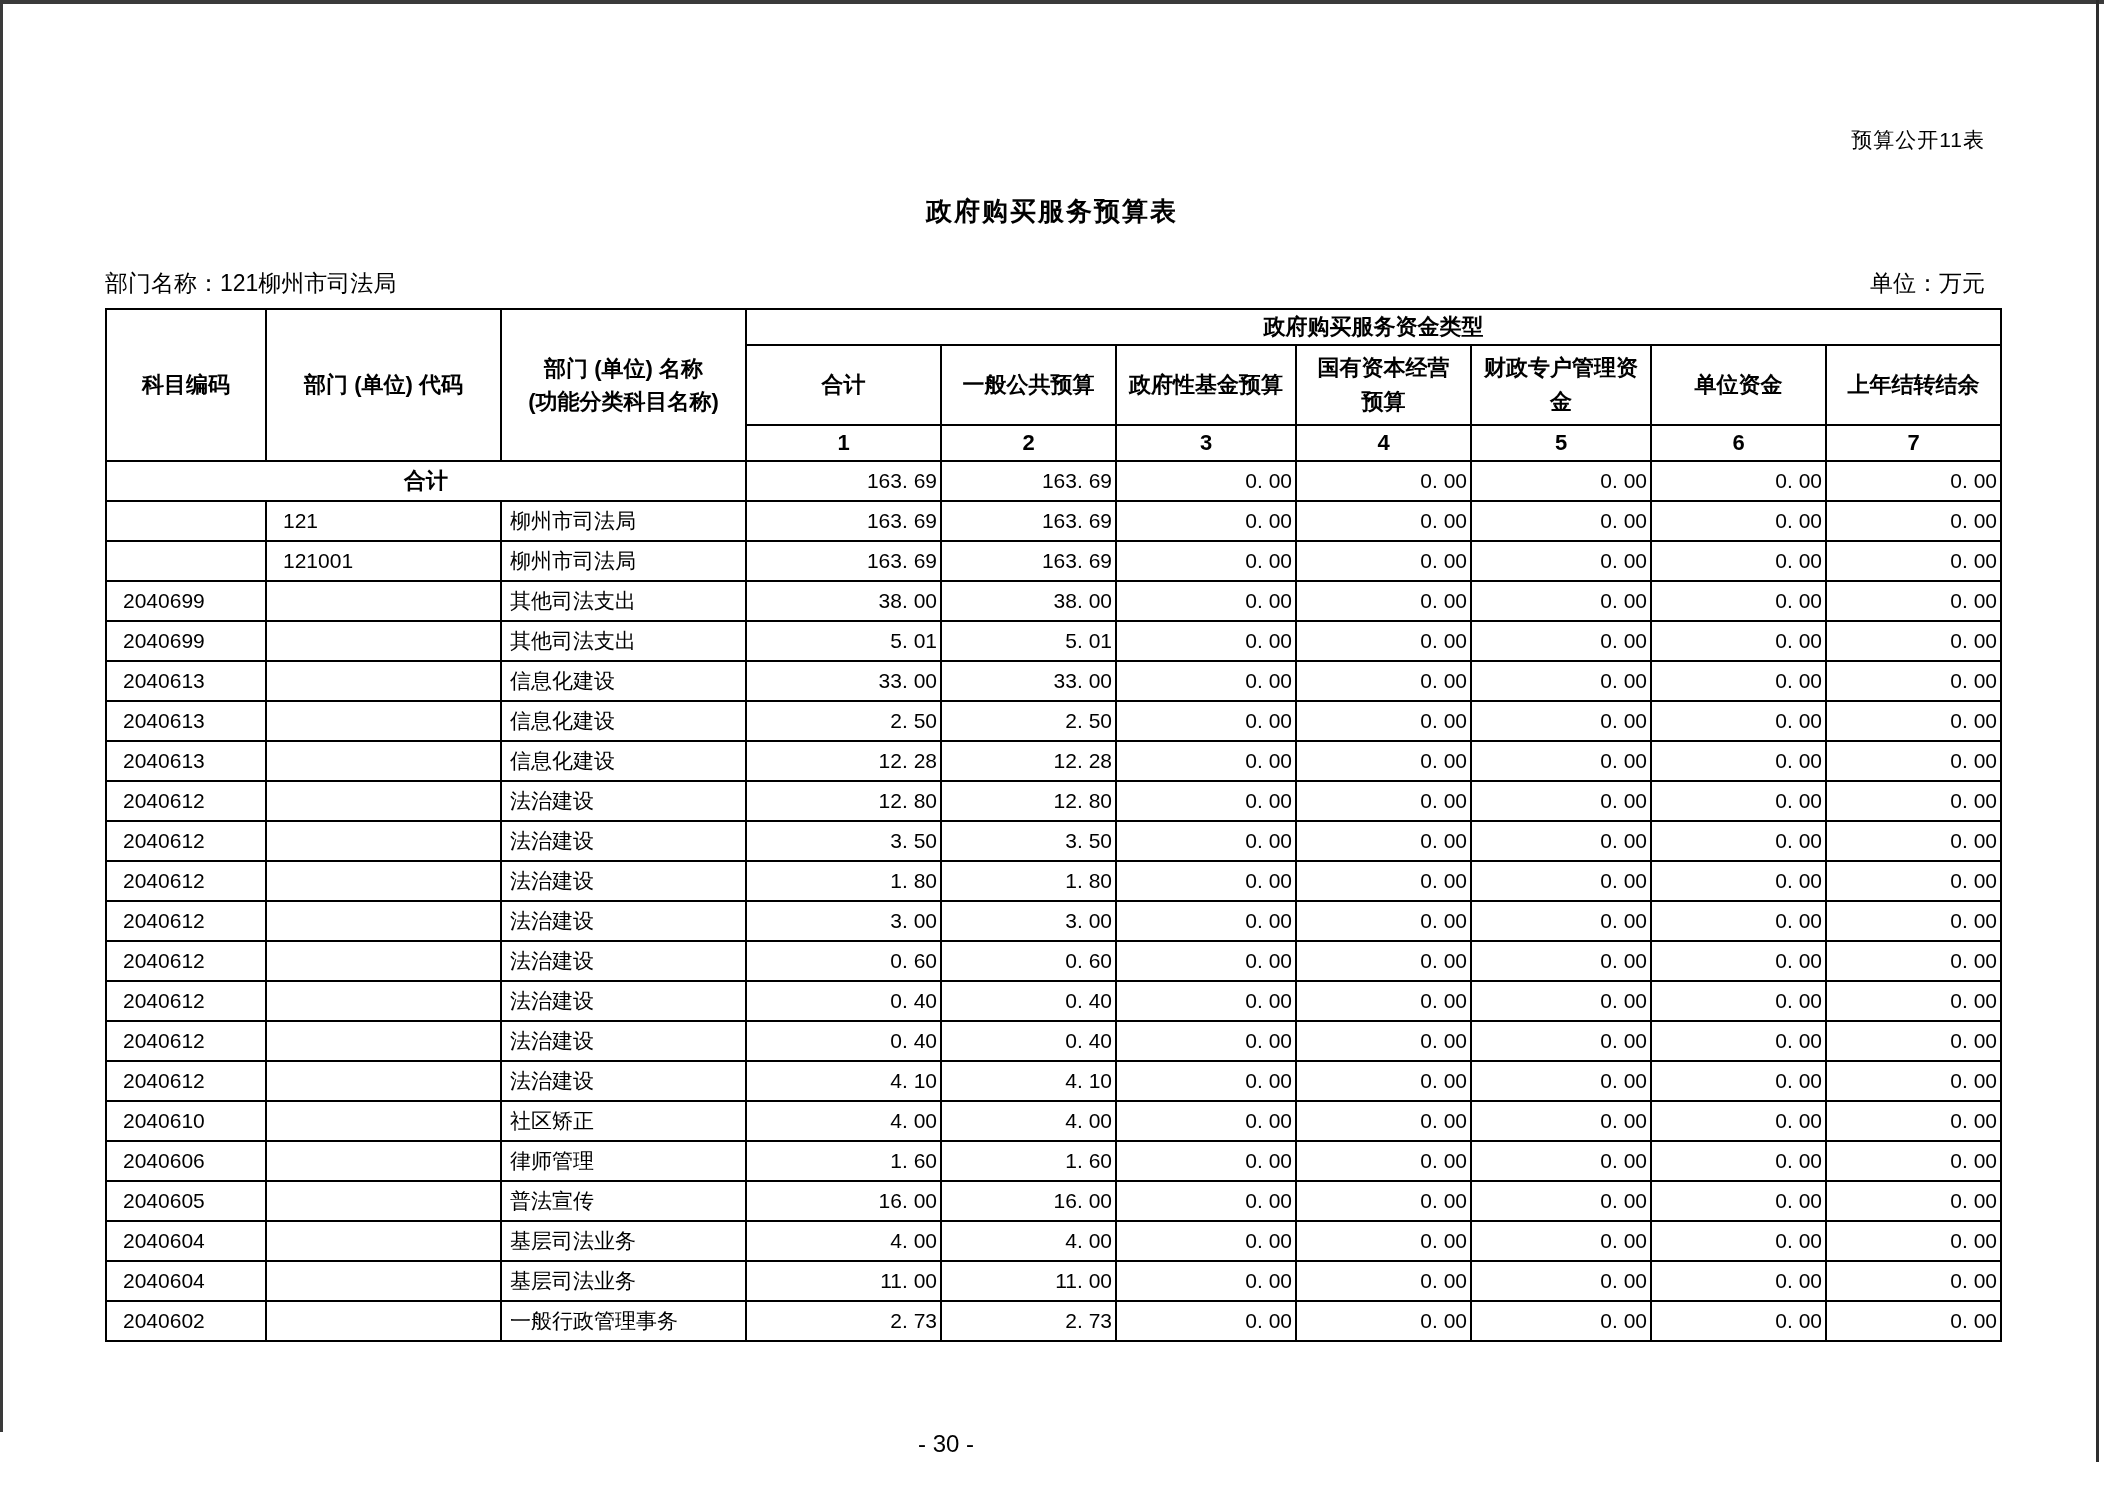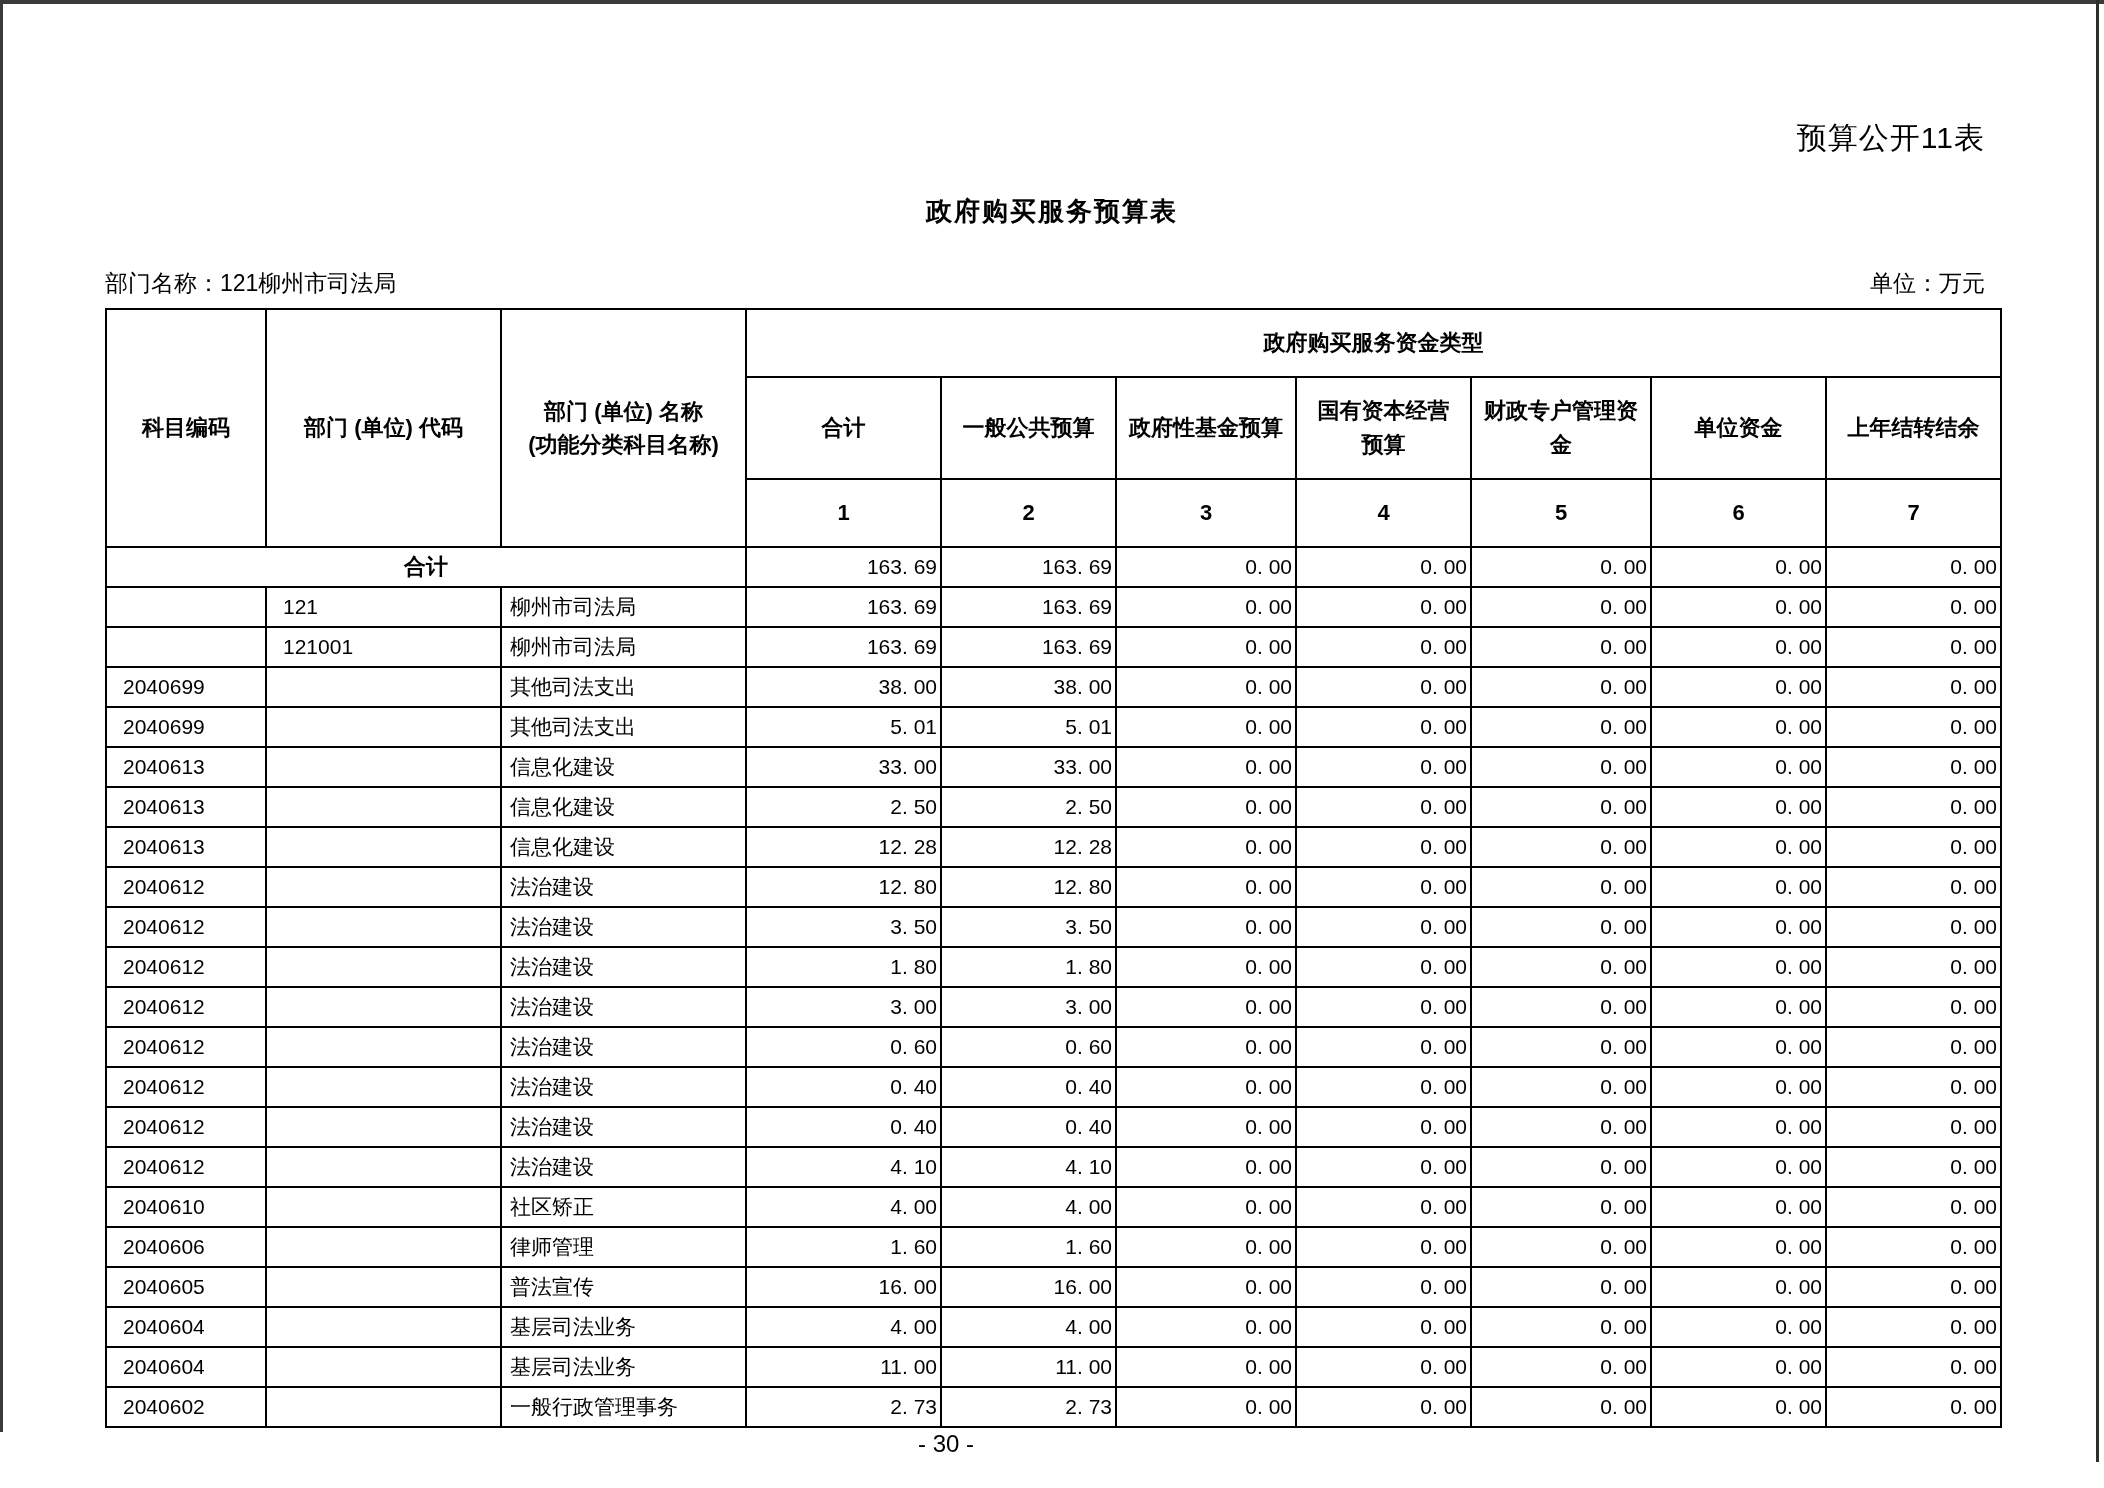--- a/index.html
+++ b/index.html
@@ -9,40 +9,40 @@
     background:#ffffff; color:#000;
     font-family:"Liberation Sans", sans-serif;
     position:relative; overflow:hidden;
   }
   
   .scan-top   { position:absolute; top:0; left:0; width:2104px; height:4px; background:#3a3a3a; }
   .scan-left  { position:absolute; top:0; left:0; width:3px; height:1432px; background:#3a3a3a; }
   .scan-right { position:absolute; top:0; left:2096px; width:3px; height:1462px; background:#2e2e2e; }
 
   .form-label {
-    position:absolute; top:118px; right:119px;
-    font-size:30px; letter-spacing:1px;
+    position:absolute; top:126px; right:119px;
+    font-size:21px; letter-spacing:1px;
   }
   .page-title {
     position:absolute; top:194px; left:0; width:2104px;
     text-align:center; font-size:26px; font-weight:bold; letter-spacing:2px;
   }
   .meta-row {
     position:absolute; top:268px; left:105px; width:1880px;
     display:flex; justify-content:space-between;
     font-size:23px;
   }
 
   .table-wrap { position:absolute; left:105px; top:308px; }
   table { border-collapse:collapse; table-layout:fixed; width:1895px; }
   th, td { border:2px solid #000; padding:0; overflow:hidden; }
 
   th {
     font-size:22px; font-weight:bold; text-align:center; vertical-align:middle;
-    padding:16px 12px; line-height:1.55;
+    padding:0 12px; line-height:1.55;
   }
   .hdr-a th { height:36px; }
   .hdr-b th { height:80px; }
   .hdr-c th { height:34px; }
   .col3-hdr { line-height:1.5;margin-top:48px; }
 
   tbody tr { height:40px; }
   tbody td { font-size:21px; vertical-align:middle; }
   td.cell-code { text-align:left; padding-left:16px; }
   td.cell-dept { text-align:left; padding-left:16px; }

